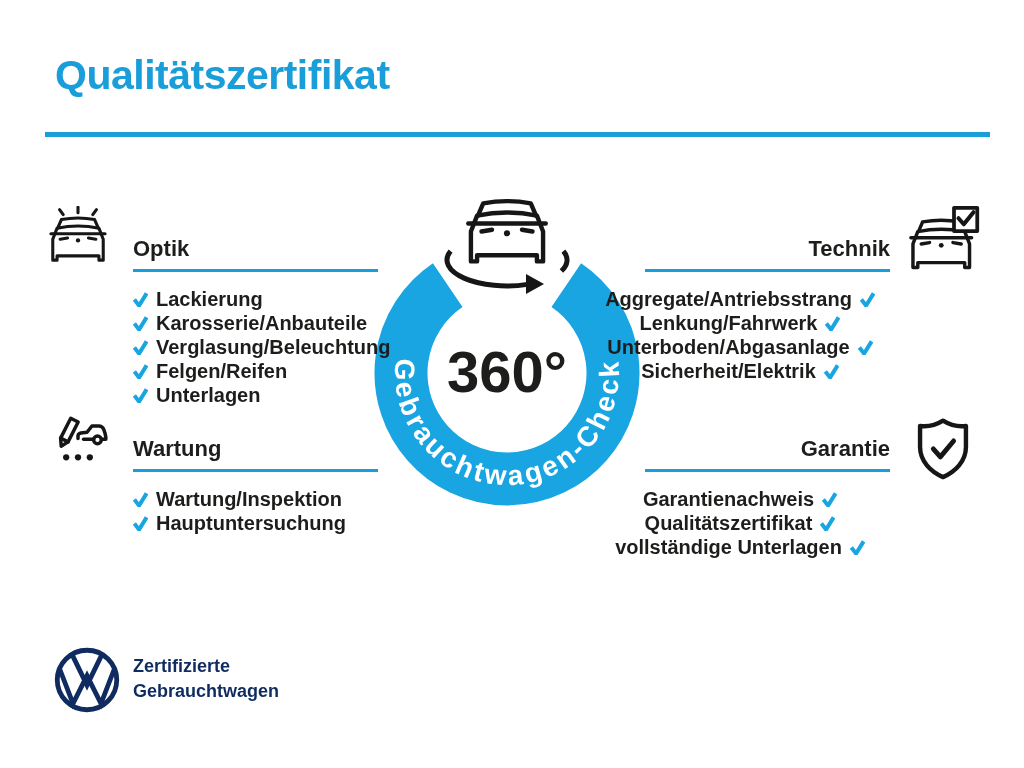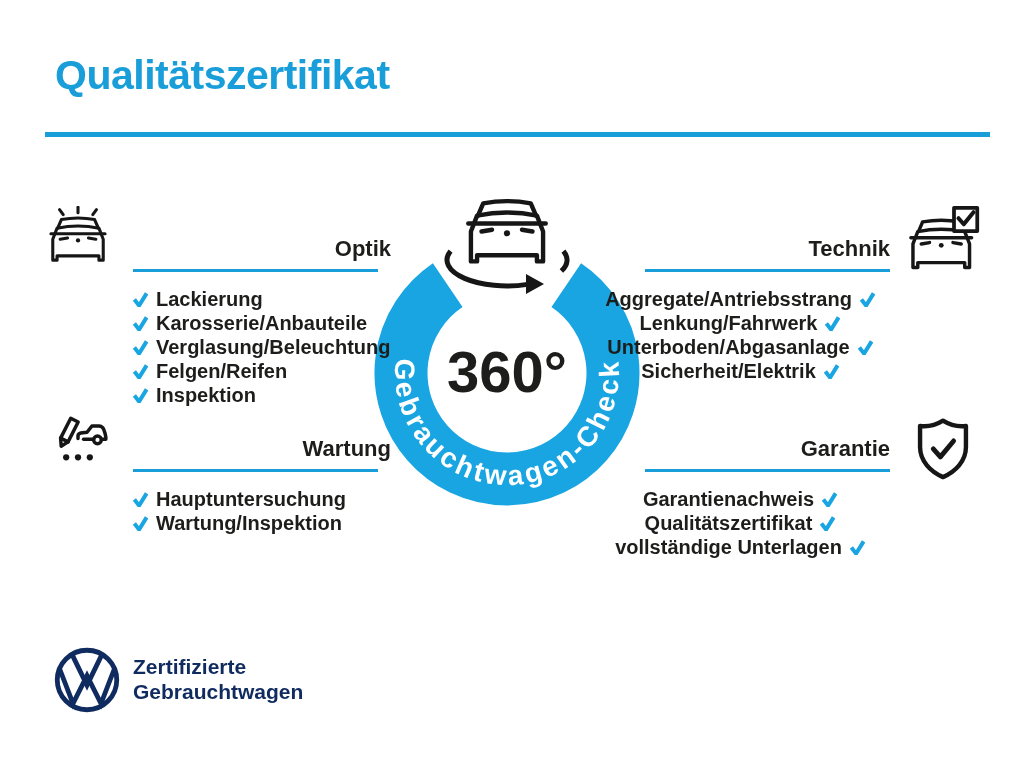--- a/index.html
+++ b/index.html
@@ -4,35 +4,35 @@
 <style>
   html,body{margin:0;padding:0;background:#ffffff;}
   .page{position:relative;width:1024px;height:768px;background:#ffffff;overflow:hidden;
         font-family:"Liberation Sans",sans-serif;color:#1d1d1b;}
 
   .page-title{position:absolute;left:55px;top:50px;font-size:41px;line-height:50px;
         font-weight:bold;letter-spacing:-0.5px;color:#199ed9;margin:0;}
   .divider{position:absolute;left:45px;top:132px;width:945px;height:5px;background:#199ed9;}
 
   .section{position:absolute;width:258px;}
-  .section h2{margin:0;font-size:22px;line-height:26px;font-weight:bold;color:#1d1d1b;text-align:right;}
+  .section h2{margin:0;font-size:22px;line-height:26px;font-weight:bold;color:#1d1d1b;}
   .section .rule{height:3px;width:245px;background:#199ed9;margin-top:7px;}
   .section ul{list-style:none;margin:15px 0 0 0;padding:0;}
   .section li{display:flex;align-items:center;height:24px;font-size:20px;font-weight:bold;color:#1d1d1b;}
   .section.left li .check{margin-right:8px;}
   .section.right{text-align:right;width:300px;}
   .section.right .rule{margin-left:auto;}
   .section.right li{justify-content:center;}
   .section.right li .check{margin-left:8px;}
   .check{flex:0 0 auto;display:inline-block;width:15px;height:15px;}
 
   .icon{position:absolute;}
   .badge{position:absolute;left:357px;top:190px;width:300px;height:330px;}
 
-  .footer-text{position:absolute;left:133px;top:654px;font-size:21px;line-height:25px;
+  .footer-text{position:absolute;left:133px;top:654px;font-size:18px;line-height:25px;
         font-weight:bold;color:#0f2b5f;}
   .vw-logo{position:absolute;left:52px;top:645px;width:70px;height:70px;}
 </style>
 </head>
 <body>
 
 <svg width="0" height="0" style="position:absolute" aria-hidden="true">
   <defs>
     <g id="car-front" fill="none" stroke="#161616" stroke-width="5" stroke-linejoin="round" stroke-linecap="round">
       <path d="M -34,30 L -41,30 L -41,-4 L -34,-22 Q 0,-29 34,-22 L 41,-4 L 41,30 L 34,30 L 34,23 L -34,23 L -34,30 Z"></path>
@@ -138,21 +138,21 @@
       <li>
           <svg class="check" viewBox="0 0 16 16">
             <use href="#check-v"></use>
           </svg>
           <span>Felgen/Reifen</span>
         </li>
       <li>
           <svg class="check" viewBox="0 0 16 16">
             <use href="#check-v"></use>
           </svg>
-          <span>Inspektion</span>
+          <span>Unterlagen</span>
         </li>
     </ul>
   </div>
 
   <div class="section right" style="right:134px;top:236px">
     <h2>Technik</h2>
     <div class="rule"></div>
     <ul>
       <li>
           <span>Aggregate/Antriebsstrang</span>
@@ -182,27 +182,27 @@
   </div>
 
   <div class="section left" style="left:133px;top:436px">
     <h2>Wartung</h2>
     <div class="rule"></div>
     <ul>
       <li>
           <svg class="check" viewBox="0 0 16 16">
             <use href="#check-v"></use>
           </svg>
+          <span>Wartung/Inspektion</span>
+        </li>
+      <li>
+          <svg class="check" viewBox="0 0 16 16">
+            <use href="#check-v"></use>
+          </svg>
           <span>Hauptuntersuchung</span>
-        </li>
-      <li>
-          <svg class="check" viewBox="0 0 16 16">
-            <use href="#check-v"></use>
-          </svg>
-          <span>Wartung/Inspektion</span>
         </li>
     </ul>
   </div>
 
   <div class="section right" style="right:134px;top:436px">
     <h2>Garantie</h2>
     <div class="rule"></div>
     <ul>
       <li>
           <span>Garantienachweis</span>

